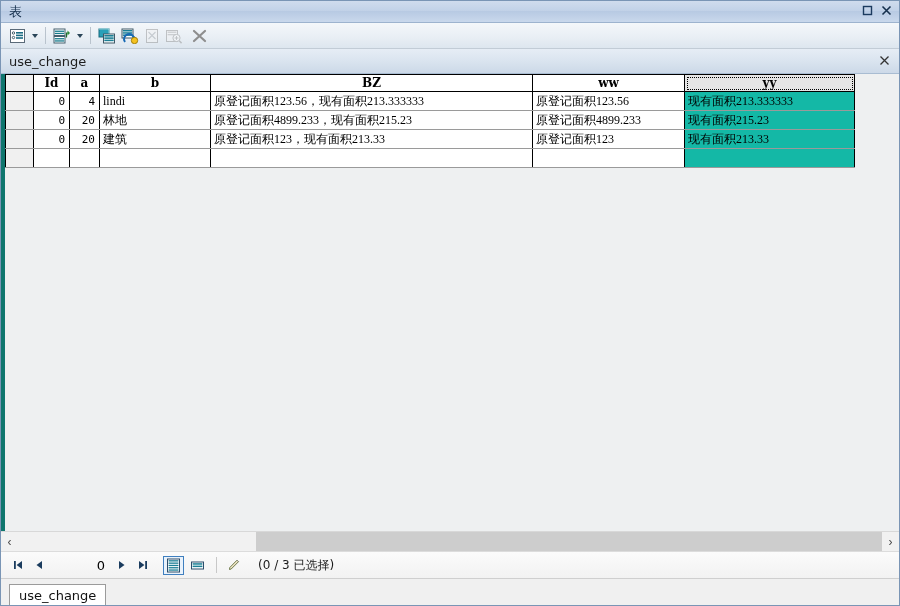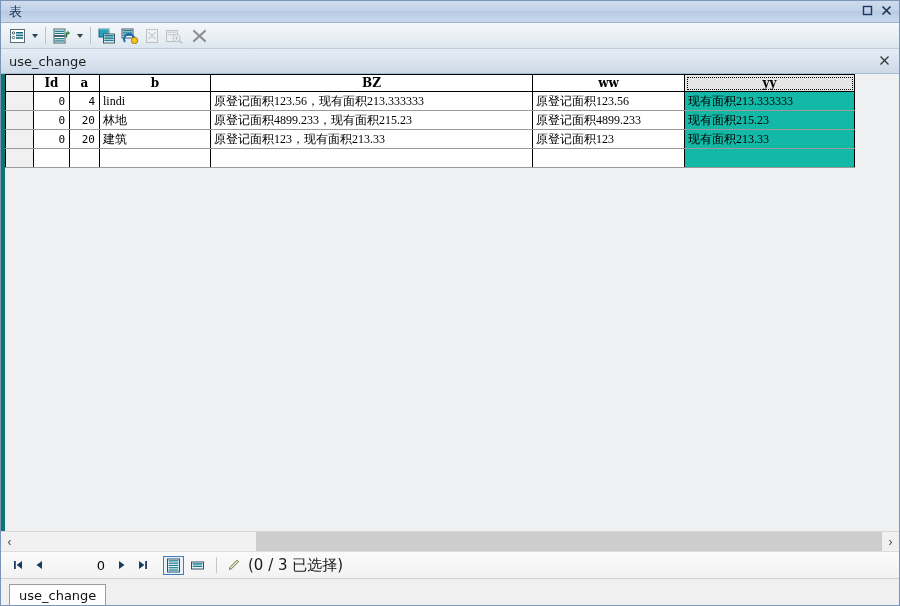--- a/index.html
+++ b/index.html
@@ -266,24 +266,24 @@
   .view-btn {
     width: 21px; height: 19px;
     display:flex; align-items:center; justify-content:center;
     box-sizing: border-box;
   }
   .view-btn.active {
     border: 1px solid #3f7fbf;
     background: #e9f2fb;
   }
   #sel-text {
-    font-size: 15px;
+    font-size: 12px;
     color: #1a1a1a;
     font-family: "DejaVu Sans", sans-serif;
-    margin-left: 2px;
+    margin-left: 12px;
   }
 
   
   #tabstrip {
     height: 26px;
     flex: none;
     background: #f0f0f0;
     border-top: 1px solid #cfcfcf;
     display: flex;
     align-items: flex-end;

